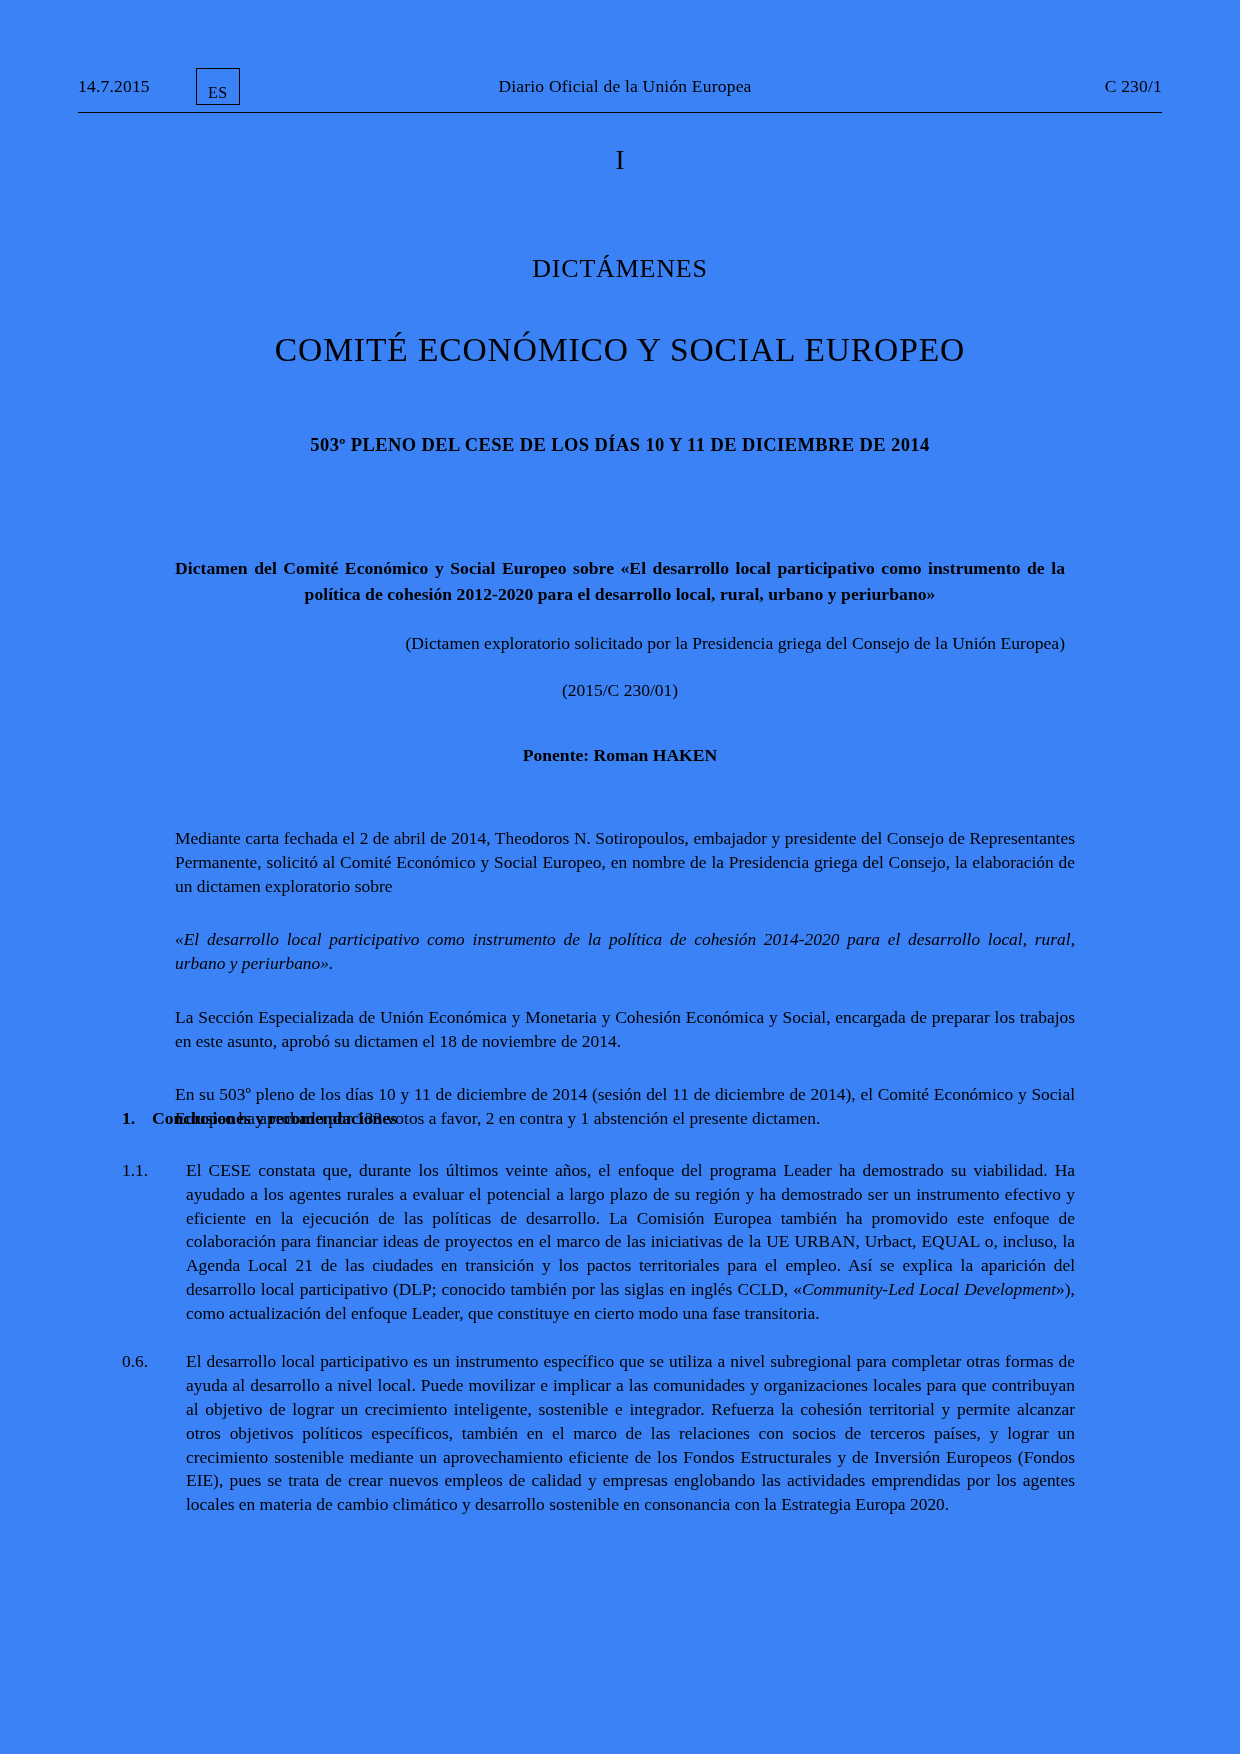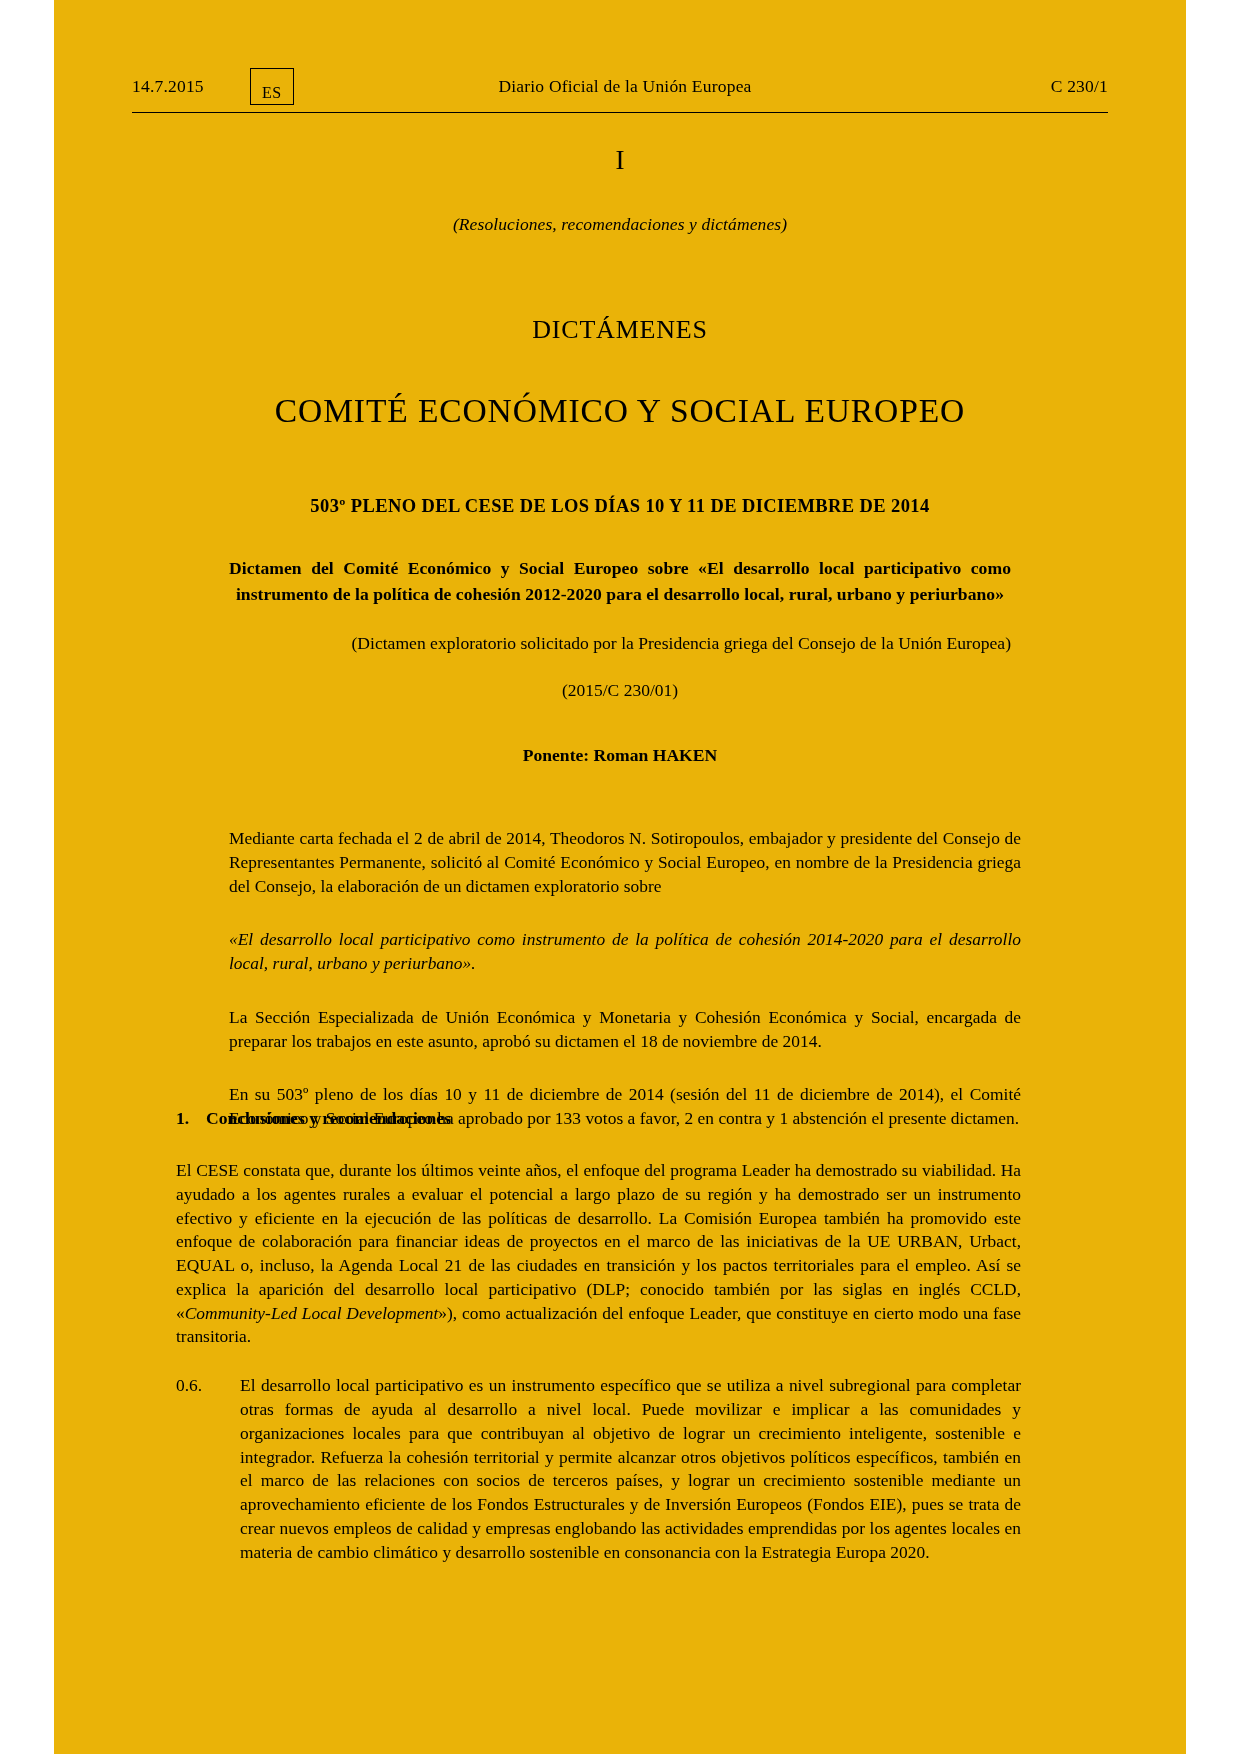--- a/index.html
+++ b/index.html
@@ -6,24 +6,24 @@
     margin: 0;
     padding: 0;
     background: #ffffff;
   }
   body {
     font-family: "Liberation Serif", "DejaVu Serif", serif;
     color: #000000;
   }
   .page {
     position: relative;
-    width: 1132px;
+    width: 1240px;
     height: 1754px;
     margin: 0 auto;
-    background: #eab308;
+    background: #3b82f6;
     box-sizing: border-box;
     overflow: hidden;
   }
 
   
   .runhead {
     position: absolute;
     left: 78px;
     right: 78px;
     top: 68px;
@@ -214,21 +214,20 @@
         <span class="lang-box">ES</span>
       </div>
       <div class="runhead-center">Diario Oficial de la Unión Europea</div>
       <div class="runhead-right">C 230/1</div>
     </div>
   </div>
   <div class="rule"></div>
 
   <div class="frontmatter">
     <div class="part-numeral">I</div>
-    <div class="part-caption">(Resoluciones, recomendaciones y dictámenes)</div>
     <div class="dictamenes">DICTÁMENES</div>
     <div class="body-title">COMITÉ ECONÓMICO Y SOCIAL EUROPEO</div>
     <div class="plenary">503º PLENO DEL CESE DE LOS DÍAS 10 Y 11 DE DICIEMBRE DE 2014</div>
   </div>
 
   <div class="opinion-block">
     <div class="opinion-title">Dictamen del Comité Económico y Social Europeo sobre «El desarrollo local participativo como instrumento de la política de cohesión 2012-2020 para el desarrollo local, rural, urbano y periurbano»</div>
     <div class="opinion-sub">(Dictamen exploratorio solicitado por la Presidencia griega del Consejo de la Unión Europea)</div>
     <div class="opinion-ref">(2015/C 230/01)</div>
     <div class="rapporteur">Ponente: Roman HAKEN</div>
@@ -241,20 +240,21 @@
     <p class="para">En su 503º pleno de los días 10 y 11 de diciembre de 2014 (sesión del 11 de diciembre de 2014), el Comité Económico y Social Europeo ha aprobado por 133 votos a favor, 2 en contra y 1 abstención el presente dictamen.</p>
   </div>
 
   <div class="section-col">
     <div class="section-head">
       <span class="num">1.</span>
       <span>Conclusiones y recomendaciones</span>
     </div>
 
     <div class="num-para">
+      <span class="num">1.1.</span>
       <span class="txt"><span>El CESE constata que, durante los últimos veinte años, el enfoque del programa Leader ha demostrado su viabilidad. Ha ayudado a los agentes rurales a evaluar el potencial a largo plazo de su región y ha demostrado ser un instrumento efectivo y eficiente en la ejecución de las políticas de desarrollo. La Comisión Europea también ha promovido este enfoque de colaboración para financiar ideas de proyectos en el marco de las iniciativas de la UE URBAN, Urbact, EQUAL o, incluso, la Agenda Local 21 de las ciudades en transición y los pactos territoriales para el empleo. Así se explica la aparición del desarrollo local participativo (DLP; conocido también por las siglas en inglés CCLD, «</span><em class="inline-it">Community-Led Local Development</em><span>»), como actualización del enfoque Leader, que constituye en cierto modo una fase transitoria.</span></span>
     </div>
 
     <div class="num-para">
       <span class="num">0.6.</span>
       <span class="txt">El desarrollo local participativo es un instrumento específico que se utiliza a nivel subregional para completar otras formas de ayuda al desarrollo a nivel local. Puede movilizar e implicar a las comunidades y organizaciones locales para que contribuyan al objetivo de lograr un crecimiento inteligente, sostenible e integrador. Refuerza la cohesión territorial y permite alcanzar otros objetivos políticos específicos, también en el marco de las relaciones con socios de terceros países, y lograr un crecimiento sostenible mediante un aprovechamiento eficiente de los Fondos Estructurales y de Inversión Europeos (Fondos EIE), pues se trata de crear nuevos empleos de calidad y empresas englobando las actividades emprendidas por los agentes locales en materia de cambio climático y desarrollo sostenible en consonancia con la Estrategia Europa 2020.</span>
     </div>
   </div>
 
 </div>

